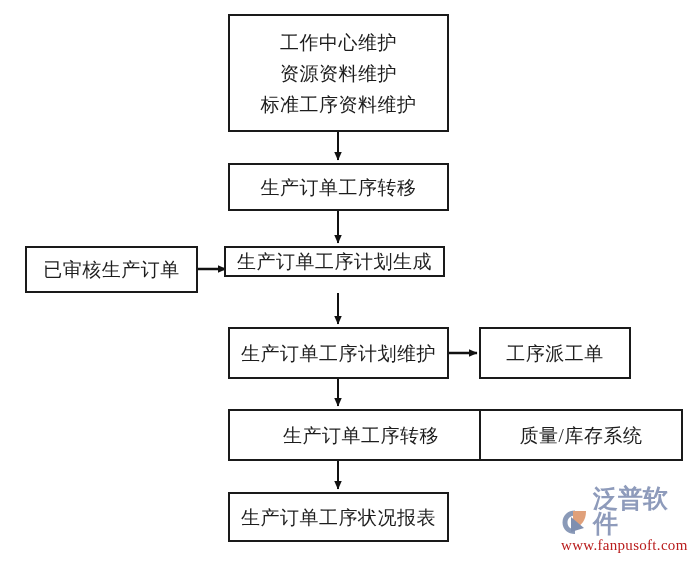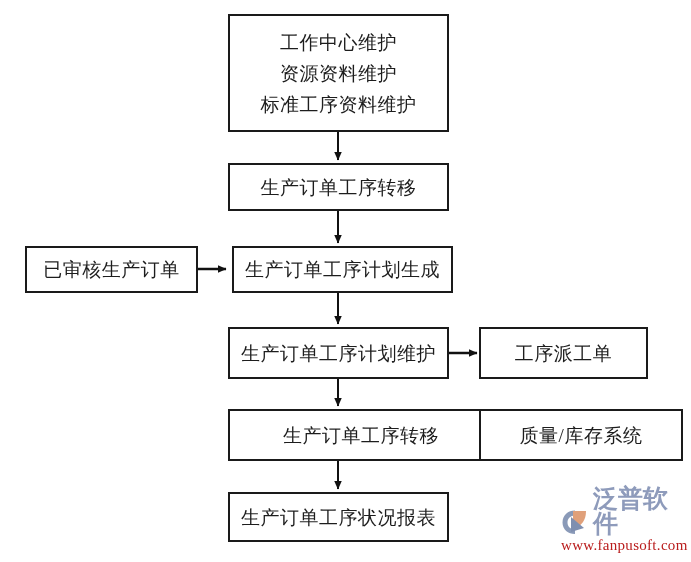--- a/index.html
+++ b/index.html
@@ -42,23 +42,23 @@
     display: block;
     padding: 2px 0;
   }
 
   
   #node-master-data    { left: 228px; top: 14px;  width: 221px; height: 118px; }
   #node-master-data .line { padding: 6px 0; }
 
   #node-routing        { left: 228px; top: 163px; width: 221px; height: 48px; }
   #node-approved-order { left: 25px;  top: 246px; width: 173px; height: 47px; }
-  #node-plan-generate  { left: 232px; top: 246px; width: 221px; height: 47px; }
+  #node-plan-generate  { left: 224px; top: 246px; width: 221px; height: 31px; }
   #node-plan-maintain  { left: 228px; top: 327px; width: 221px; height: 52px; }
-  #node-dispatch-order { left: 479px; top: 327px; width: 169px; height: 52px; }
+  #node-dispatch-order { left: 479px; top: 327px; width: 152px; height: 52px; }
   #node-transfer       { left: 228px; top: 409px; width: 266px; height: 52px; }
   #node-qc-inventory   { left: 479px; top: 409px; width: 204px; height: 52px; }
   #node-status-report  { left: 228px; top: 492px; width: 221px; height: 50px; }
 
   
   #connector-layer {
     position: absolute;
     left: 0; top: 0;
     width: 691px;
     height: 562px;

